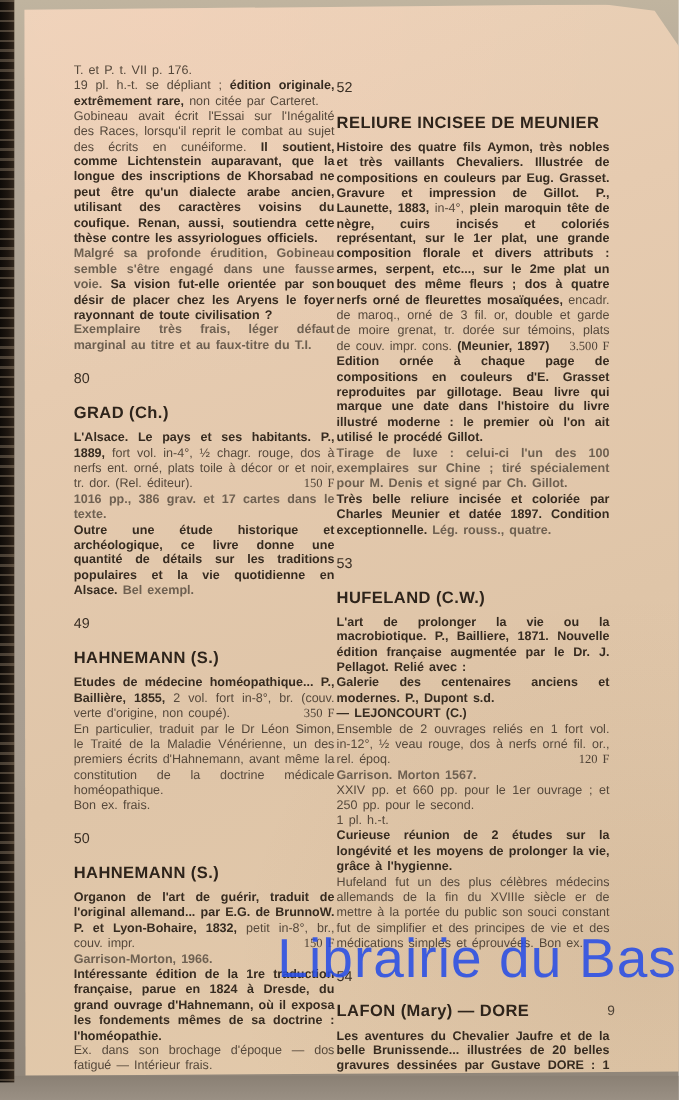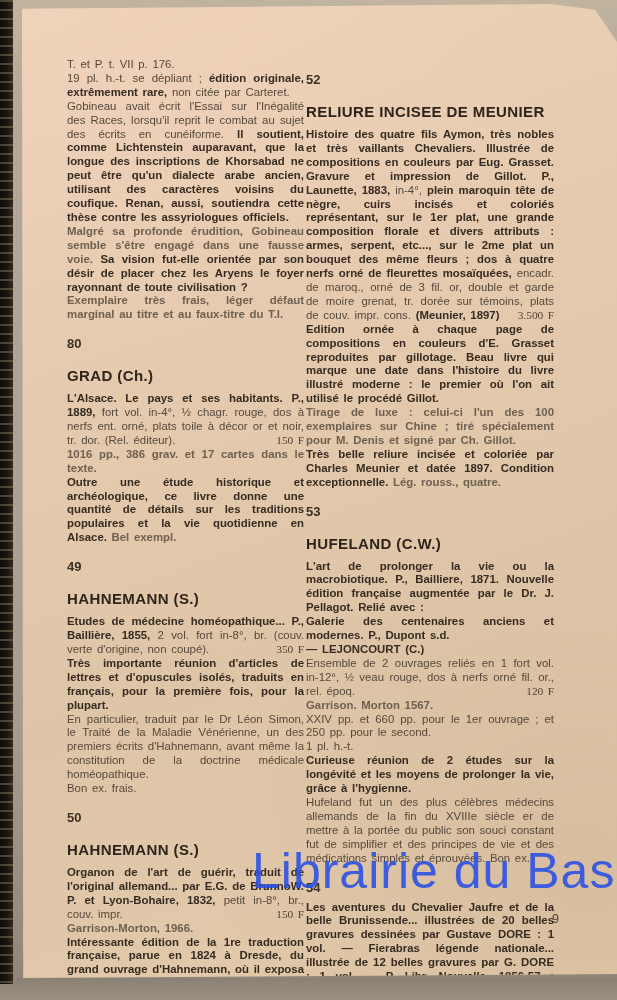--- a/index.html
+++ b/index.html
@@ -32,21 +32,21 @@
   .col-left{left:45px;width:237px;}
   .col-right{left:284px;width:248px;}
   .para{
     margin:0;font-size:11.4px;line-height:13.9px;text-align:justify;
     color:#55483b;word-spacing:1.5px;
   }
   .run-b{font-weight:700;color:#362b20;}
   .run-n{font-weight:400;color:#55483b;}
   .run-l{font-weight:700;color:#6e6051;}
   .price{float:right;color:#4e4236;padding-left:8px;font-family:Liberation Serif, serif;}
-  .entry-number{margin:14px 0 6px;font-size:13px;font-weight:700;color:#3a2f25;}
+  .entry-number{margin:14px 0 6px;font-size:13px;font-weight:400;color:#3a2f25;}
   .entry-heading{margin:16px 0 8px;font-size:15px;font-weight:700;letter-spacing:.4px;color:#2e241b;}
   .page-number{
     position:absolute;left:530px;top:908px;font-size:12.5px;color:#4e4236;
   }
   .watermark{
     position:absolute;left:252px;top:842px;z-index:6;
     font-size:50px;font-weight:400;letter-spacing:1px;white-space:nowrap;
     color:rgba(40,78,230,.88);
   }
 </style>
@@ -64,21 +64,20 @@
       <p class="para"><span class="run-l">Malgré sa profonde érudition, Gobineau semble s'être engagé dans une fausse voie. </span><span class="run-b">Sa vision fut-elle orientée par son désir de placer chez les Aryens le foyer rayonnant de toute civilisation ?</span></p>
       <p class="para"><span class="run-l">Exemplaire très frais, léger défaut marginal au titre et au faux-titre du T.I.</span></p>
       <div class="entry-number">80</div>
       <div class="entry-heading">GRAD (Ch.)</div>
       <p class="para"><span class="run-b">L'Alsace. Le pays et ses habitants. P., 1889,</span><span class="run-n"> fort vol. in-4°, ½ chagr. rouge, dos à nerfs ent. orné, plats toile à décor or et noir, tr. dor. (Rel. éditeur).</span><span class="price">150 F</span></p>
       <p class="para"><span class="run-l">1016 pp., 386 grav. et 17 cartes dans le texte.</span></p>
       <p class="para"><span class="run-b">Outre une étude historique et archéologique, ce livre donne une quantité de détails sur les traditions populaires et la vie quotidienne en Alsace. </span><span class="run-l">Bel exempl.</span></p>
       <div class="entry-number">49</div>
       <div class="entry-heading">HAHNEMANN (S.)</div>
       <p class="para"><span class="run-b">Etudes de médecine homéopathique... P., Baillière, 1855,</span><span class="run-n"> 2 vol. fort in-8°, br. (couv. verte d'origine, non coupé).</span><span class="price">350 F</span></p>
-      <p class="para"><span class="run-b">Très importante réunion d'articles de lettres et d'opuscules isolés, traduits en français, pour la première fois, pour la plupart.</span></p>
       <p class="para"><span class="run-n">En particulier, traduit par le Dr Léon Simon, le Traité de la Maladie Vénérienne, un des premiers écrits d'Hahnemann, avant même la constitution de la doctrine médicale homéopathique.</span></p>
       <p class="para"><span class="run-n">Bon ex. frais.</span></p>
       <div class="entry-number">50</div>
       <div class="entry-heading">HAHNEMANN (S.)</div>
       <p class="para"><span class="run-b">Organon de l'art de guérir, traduit de l'original allemand... par E.G. de BrunnoW. P. et Lyon-Bohaire, 1832,</span><span class="run-n"> petit in-8°, br., couv. impr.</span><span class="price">150 F</span></p>
       <p class="para"><span class="run-l">Garrison-Morton, 1966.</span></p>
       <p class="para"><span class="run-b">Intéressante édition de la 1re traduction française, parue en 1824 à Dresde, du grand ouvrage d'Hahnemann, où il exposa les fondements mêmes de sa doctrine : l'homéopathie.</span></p>
       <p class="para"><span class="run-n">Ex. dans son brochage d'époque — dos fatigué — Intérieur frais.</span></p>
     </div>
   <div class="col col-right">
@@ -93,18 +92,19 @@
       <p class="para"><span class="run-b">L'art de prolonger la vie ou la macrobiotique. P., Bailliere, 1871. Nouvelle édition française augmentée par le Dr. J. Pellagot. Relié avec :</span></p>
       <p class="para"><span class="run-b">Galerie des centenaires anciens et modernes. P., Dupont s.d.</span></p>
       <p class="para"><span class="run-b">— LEJONCOURT (C.)</span></p>
       <p class="para"><span class="run-n">Ensemble de 2 ouvrages reliés en 1 fort vol. in-12°, ½ veau rouge, dos à nerfs orné fil. or., rel. époq.</span><span class="price">120 F</span></p>
       <p class="para"><span class="run-l">Garrison. Morton 1567.</span></p>
       <p class="para"><span class="run-n">XXIV pp. et 660 pp. pour le 1er ouvrage ; et 250 pp. pour le second.</span></p>
       <p class="para"><span class="run-n">1 pl. h.-t.</span></p>
       <p class="para"><span class="run-b">Curieuse réunion de 2 études sur la longévité et les moyens de prolonger la vie, grâce à l'hygienne.</span></p>
       <p class="para"><span class="run-n">Hufeland fut un des plus célèbres médecins allemands de la fin du XVIIIe siècle er de mettre à la portée du public son souci constant fut de simplifier et des principes de vie et des médications simples et éprouvées. Bon ex.</span></p>
       <div class="entry-number">54</div>
+      <div class="entry-heading">LAFON (Mary) — DORE</div>
       <p class="para"><span class="run-b">Les aventures du Chevalier Jaufre et de la belle Brunissende... illustrées de 20 belles gravures dessinées par Gustave DORE : 1 vol. — Fierabras légende nationale... illustrée de 12 belles gravures par G. DORE : 1 vol. — P. Libr. Nouvelle, 1856-57 ;</span><span class="run-n"> ensemble 2 vol. grand in-8°, plein veau blond glacé ; dos orné motifs or ; large dentelle or sur plats ; dent. int. ; tr. dor. (Four, relieur).</span></p>
     </div>
   <div class="page-number">9</div>
 </div>
 
 <div class="watermark" style="color: rgb(40, 78, 230); opacity: 0.88;">Librairie du Bassin</div>
 
 </body></html>

